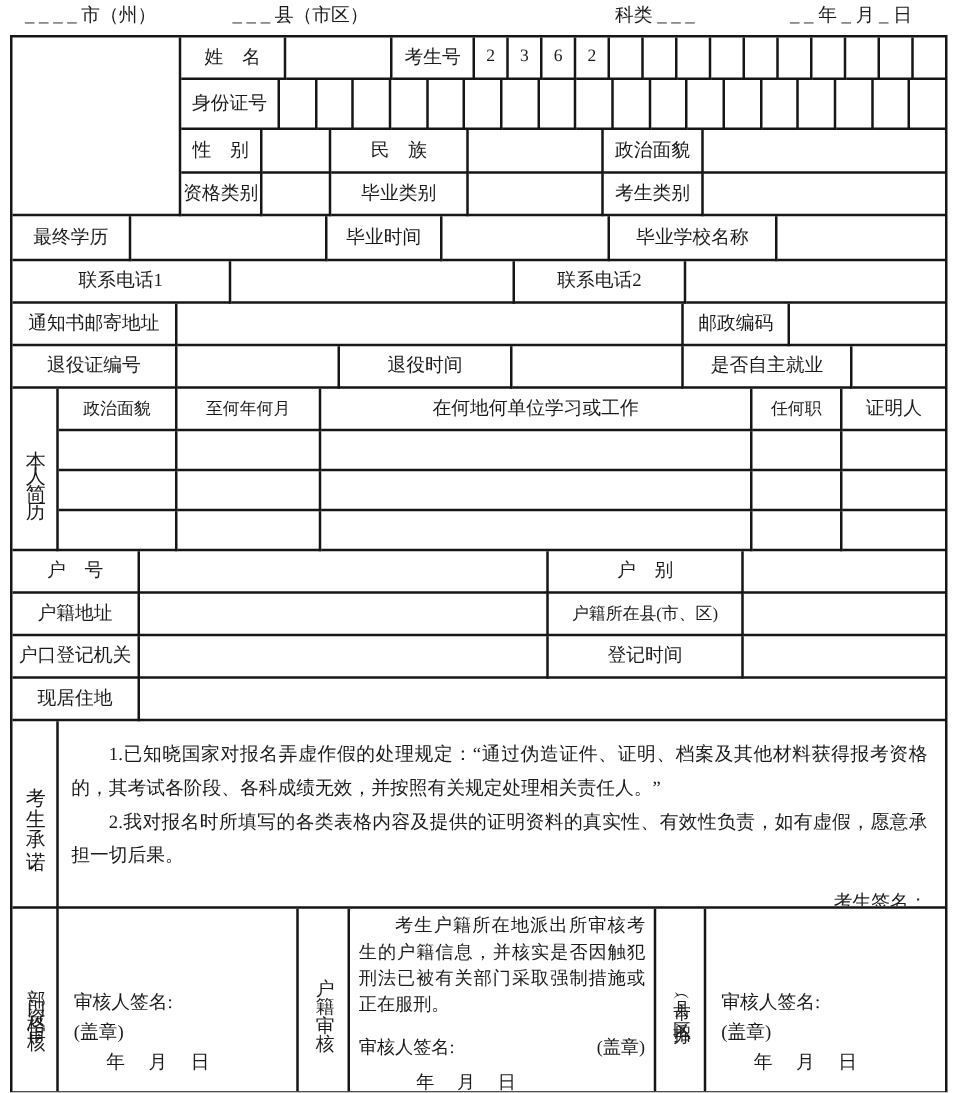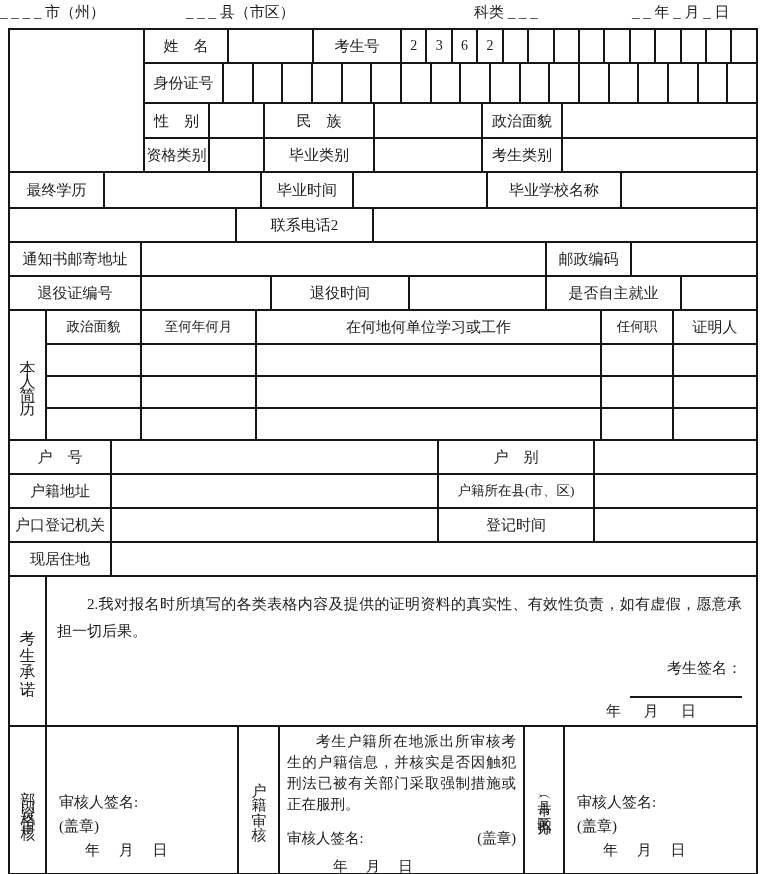--- a/index.html
+++ b/index.html
@@ -6,23 +6,23 @@
   html,body { background:#ffffff; }
   .sheet {
     position: relative;
     width: 766px; height: 874px;
     background: #ffffff;
     font-family: "Liberation Serif", "DejaVu Serif", serif;
     color: #1b1b1b;
     overflow: hidden;
   }
   .topline span { position: absolute; top: 3px; white-space: pre; font-size: 15px; }
-  .tl-city   { left: 0; }
+  .tl-city   { left: 20px; }
   .tl-county { left: 186px; }
-  .tl-subject{ left: 474px; }
+  .tl-subject{ left: 492px; }
   .tl-date   { left: 632px; }
 
   .form {
     position: absolute; left: 8px; top: 28px;
     width: 750px;
     border: 2px solid #161616;
     background: #fff;
   }
   .row { display: flex; }
   .col { display: flex; flex-direction: column; flex: 1; min-width: 0; }
@@ -37,21 +37,21 @@
   .nr { border-right: none; }
   .nb { border-bottom: none; }
   .fs14 { font-size: 13.5px; }
 
   
   .h32{height:32px}.h34{height:34px}.h35{height:35px}.h36{height:36px}
   .h40{height:40px}.h150{height:150px}.h146{height:146px}
 
   
   .w37{width:37px;flex:none}.w40{width:40px;flex:none}.w41{width:41px;flex:none}
-  .w55{width:55px;flex:none}.w65{width:65px;flex:none}.w66{width:88px;flex:none}
+  .w55{width:55px;flex:none}.w65{width:65px;flex:none}.w66{width:66px;flex:none}
   .w72{width:72px;flex:none}.w79{width:79px;flex:none}.w80{width:80px;flex:none}
   .w84{width:84px;flex:none}.w85{width:85px;flex:none}.w92{width:92px;flex:none}
   .w95{width:95px;flex:none}.w97{width:110px;flex:none}.w102{width:102px;flex:none}
   .w108{width:108px;flex:none}.w113{width:134px;flex:none}.w115{width:115px;flex:none}
   .w130{width:130px;flex:none}.w132{width:132px;flex:none}.w135{width:135px;flex:none}
   .w137{width:137px;flex:none}.w138{width:138px;flex:none}.w156{width:156px;flex:none}
   .w157{width:157px;flex:none}.w175{width:175px;flex:none}.w192{width:192px;flex:none}
   .w227{width:227px;flex:none}.w245{width:245px;flex:none}.w327{width:327px;flex:none}
   .w345{width:345px;flex:none}.w405{width:405px;flex:none}
 
@@ -175,20 +175,21 @@
     <div class="row h36">
       <div class="cell w95">最终学历</div>
       <div class="cell w157"></div>
       <div class="cell w92">毕业时间</div>
       <div class="cell w113"></div>
       <div class="cell w113">毕业学校名称</div>
       <div class="cell fill nr"></div>
     </div>
 
     <div class="row h34">
+      <div class="cell w175">联系电话1</div>
       <div class="cell w227"></div>
       <div class="cell w137">联系电话2</div>
       <div class="cell fill nr"></div>
     </div>
 
     <div class="row h34">
       <div class="cell w132">通知书邮寄地址</div>
       <div class="cell w405"></div>
       <div class="cell w85">邮政编码</div>
       <div class="cell fill nr"></div>
@@ -260,20 +261,21 @@
     <div class="row h34">
       <div class="cell w102">现居住地</div>
       <div class="cell fill nr"></div>
     </div>
 
     <div class="row h150">
       <div class="cell w37">
         <span class="vtext ls-commit">考生承诺</span>
       </div>
       <div class="cell fill nr commit">
+        <p>1.已知晓国家对报名弄虚作假的处理规定：“通过伪造证件、证明、档案及其他材料获得报考资格的，其考试各阶段、各科成绩无效，并按照有关规定处理相关责任人。”</p>
         <p>2.我对报名时所填写的各类表格内容及提供的证明资料的真实性、有效性负责，如有虚假，愿意承担一切后果。</p>
         <div class="sign-row">
           <span>考生签名：</span>
           <span class="underline"></span>
           <span class="commit-date">年      月      日</span>
         </div>
       </div>
     </div>
 
     <div class="row h146">

